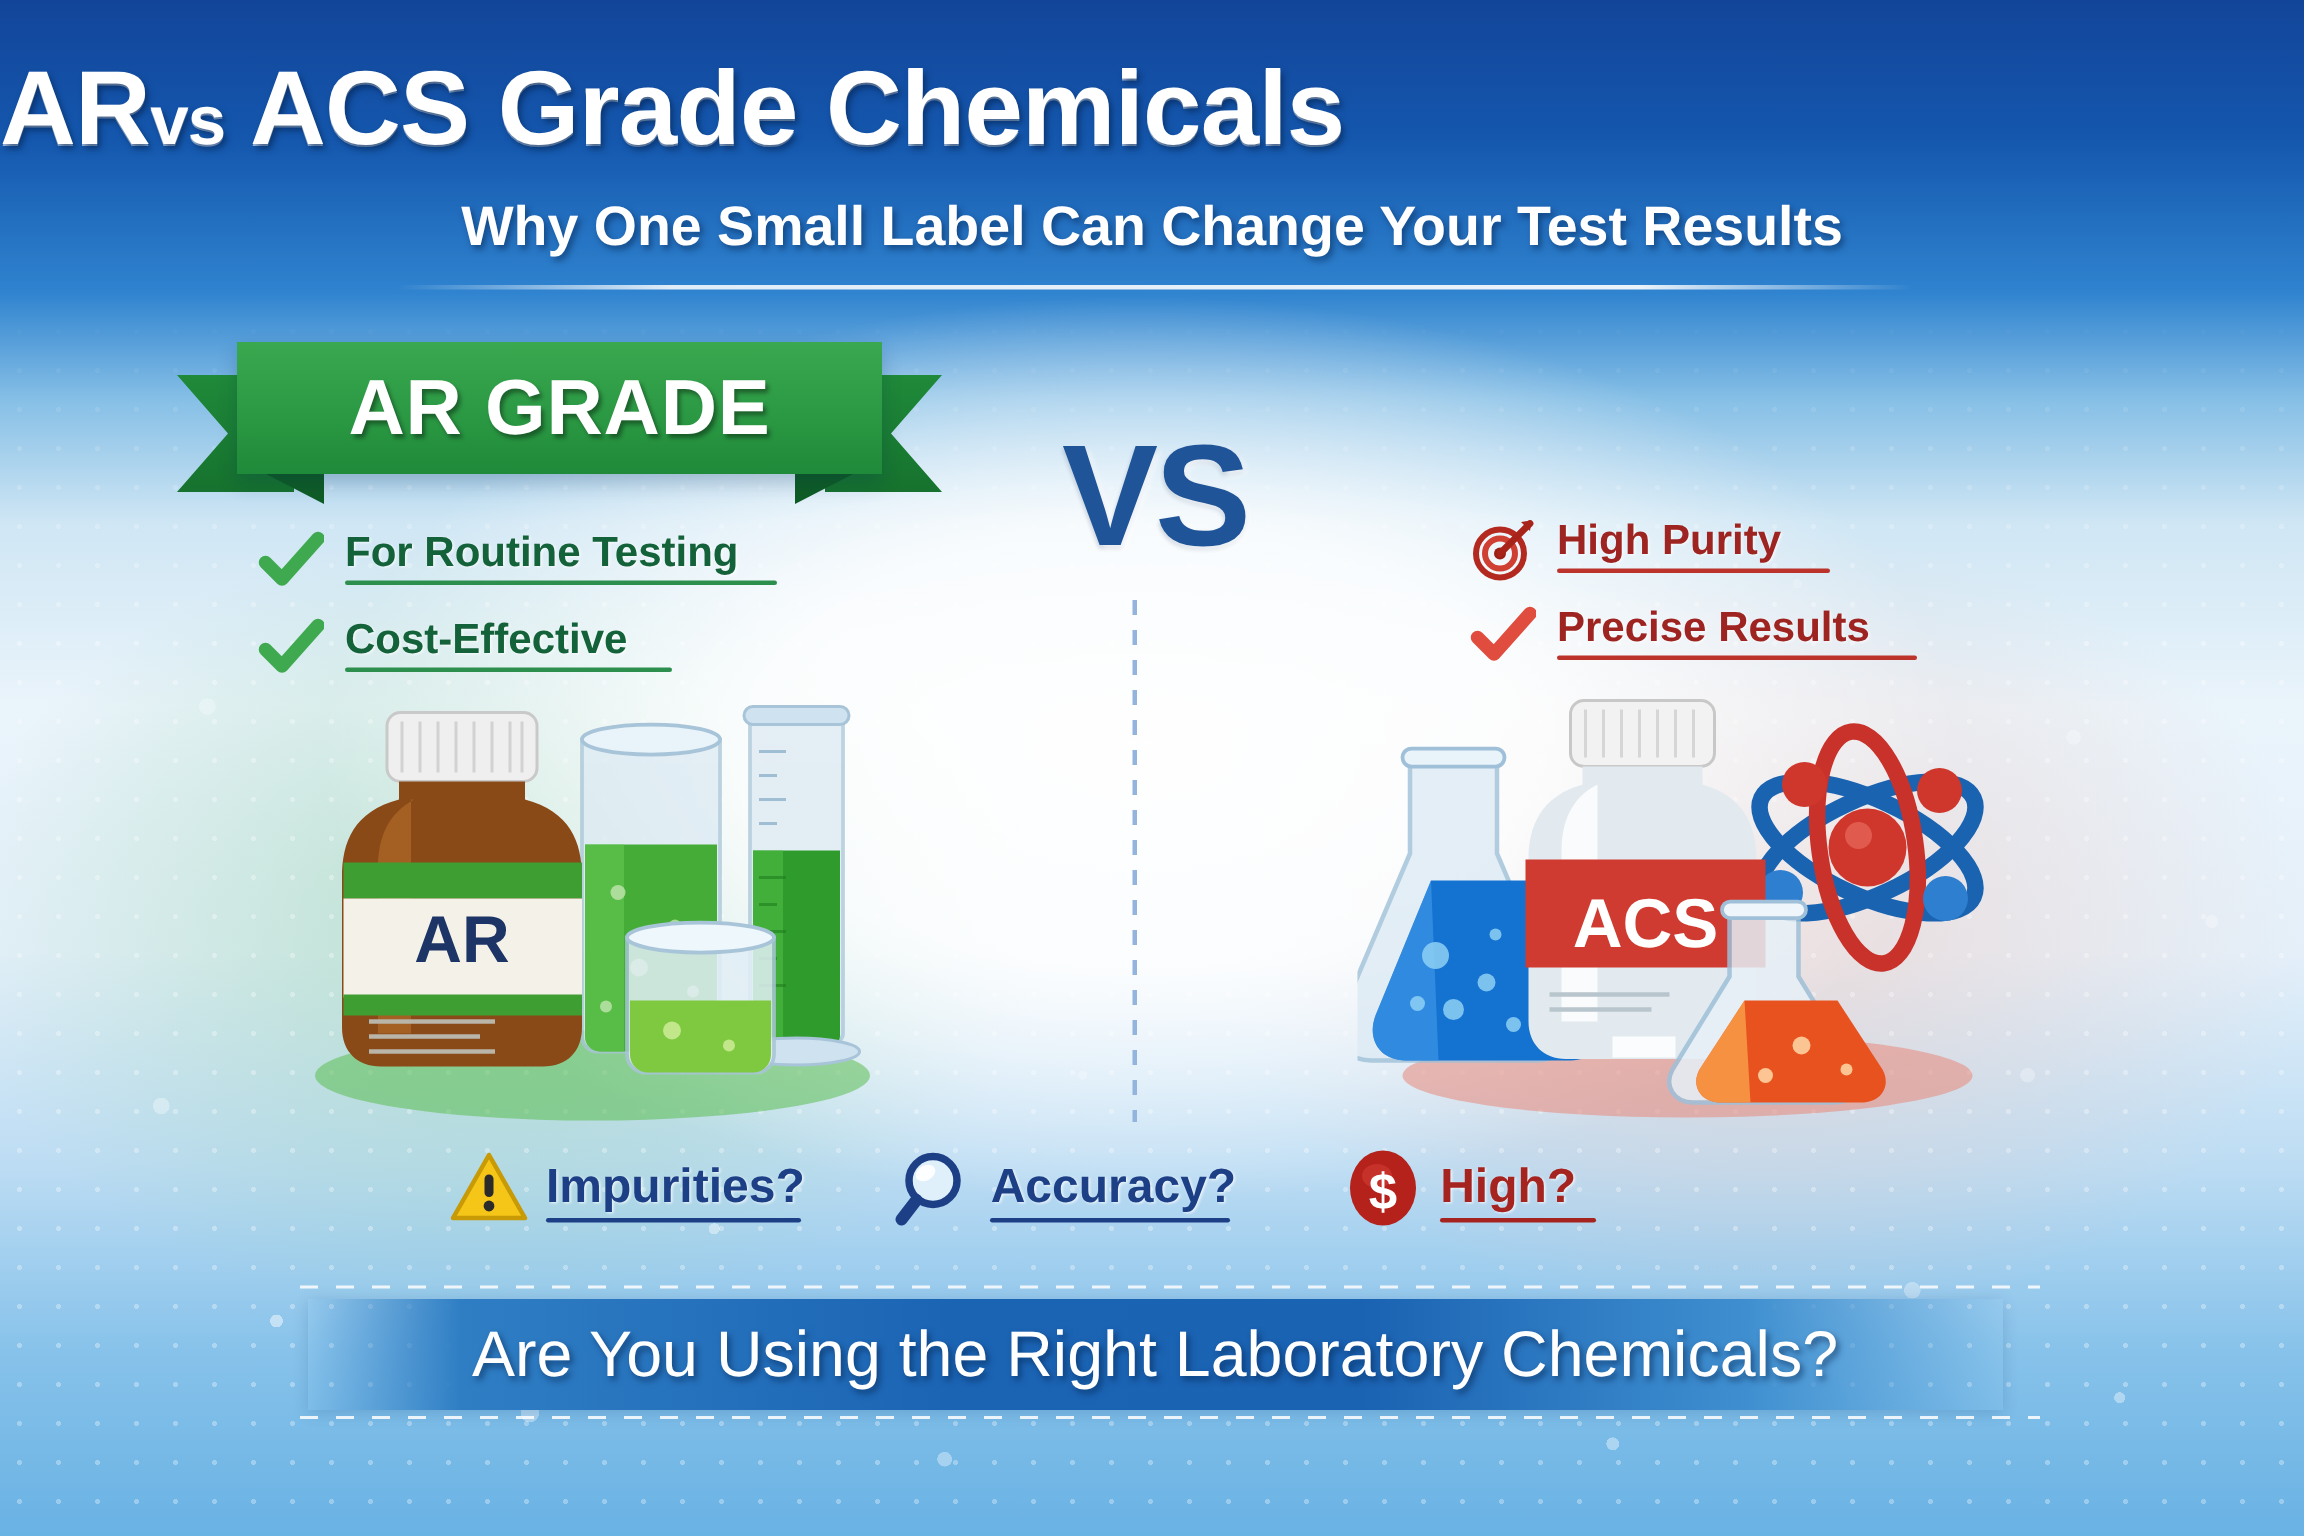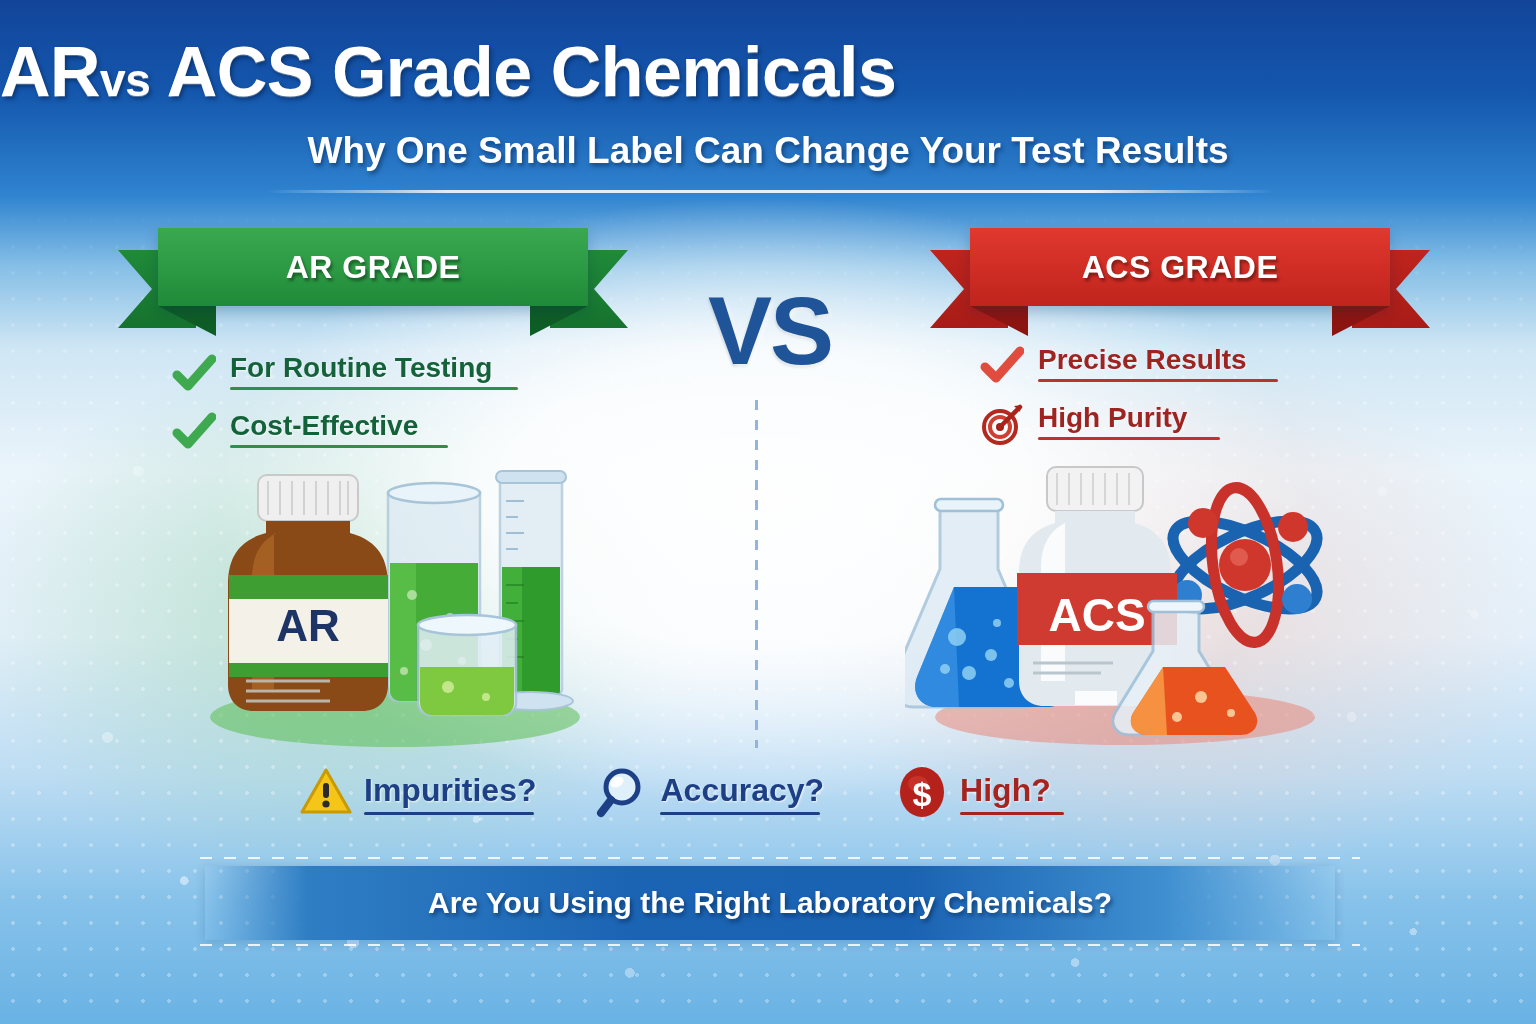--- a/index.html
+++ b/index.html
@@ -58,23 +58,23 @@
   .title .small{font-size:46px;font-weight:bold;vertical-align:baseline;}
   .subtitle{
     position:absolute;left:0;top:130px;width:1536px;text-align:center;
     font-size:37px;font-weight:bold;color:#ffffff;white-space:nowrap;
     text-shadow:2px 3px 4px rgba(0,30,70,.5);
   }
 
   
   .ribbon{position:absolute;height:78px;}
   .ribbon .band{
-    position:absolute;left:40px;top:0;right:40px;height:78px;
+    position:absolute;left:40px;top:0;right:40px;height:88px;
     display:flex;align-items:center;justify-content:center;
-    font-size:32px;font-weight:bold;color:#fff;letter-spacing:.5px;
+    font-size:52px;font-weight:bold;color:#fff;letter-spacing:.5px;
     text-shadow:2px 3px 3px rgba(0,0,0,.38);
     box-shadow:0 6px 12px rgba(0,40,80,.22);
   }
   .ribbon .tail{position:absolute;top:22px;width:78px;height:78px;}
   .ribbon .tail.l{left:0;clip-path:polygon(0 0,78px 0,78px 78px,0 78px,34px 39px);}
   .ribbon .tail.r{right:0;clip-path:polygon(0 0,78px 0,44px 39px,78px 78px,0 78px);}
   .ribbon .fold{position:absolute;top:78px;width:58px;height:30px;}
   .ribbon .fold.l{left:40px;clip-path:polygon(0 0,58px 0,58px 30px);}
   .ribbon .fold.r{right:40px;clip-path:polygon(0 0,58px 0,0 30px);}
 
@@ -138,21 +138,21 @@
   .foot-dash{position:absolute;left:200px;width:1160px;height:2px;
     background:repeating-linear-gradient(90deg,rgba(255,255,255,.85) 0 12px,transparent 12px 24px);}
   #foot-dash-top{top:857px;}
   #foot-dash-bot{top:944px;}
   .footbar{
     position:absolute;left:205px;top:866px;width:1130px;height:74px;
     display:flex;align-items:center;justify-content:center;
     background:linear-gradient(90deg,rgba(150,200,235,0) 0%,#2f7ec4 9%,#1b64b4 38%,#1a62b2 62%,#3f8fd0 85%,rgba(150,200,235,0) 100%);
     box-shadow:0 2px 10px rgba(20,60,120,.2);
   }
-  .foottxt{font-size:30px;font-weight:bold;color:#fff;white-space:nowrap;
+  .foottxt{font-size:43px;font-weight:normal;color:#fff;white-space:nowrap;
     text-shadow:2px 3px 4px rgba(0,30,70,.55);}
 </style>
 </head>
 <body>
 
 <div class="stage">
   <div class="bokeh"></div>
   <div class="bokeh2"></div>
 
   <div class="header">
@@ -164,27 +164,20 @@
   </div>
 
   <div class="ribbon" id="ribbon-ar">
     <div class="tail l"></div>
     <div class="tail r"></div>
     <div class="fold l"></div>
     <div class="fold r"></div>
     <div class="band">AR GRADE</div>
   </div>
 
-  <div class="ribbon" id="ribbon-acs">
-    <div class="tail l"></div>
-    <div class="tail r"></div>
-    <div class="fold l"></div>
-    <div class="fold r"></div>
-    <div class="band">ACS GRADE</div>
-  </div>
 
   <div class="vs">VS</div>
 
   <div class="divider"></div>
 
   <div class="feats" id="feats-ar">
     <div class="feat">
       <svg class="ico" viewBox="0 0 44 44">
         <path d="M5 23 L16 34 L40 7" fill="none" stroke="#3fa94f" stroke-width="9" stroke-linecap="round" stroke-linejoin="round"></path>
       </svg>
@@ -198,40 +191,40 @@
         <path d="M5 23 L16 34 L40 7" fill="none" stroke="#3fa94f" stroke-width="9" stroke-linecap="round" stroke-linejoin="round"></path>
       </svg>
       <div class="txtwrap">
         <div class="txt">Cost-Effective</div>
         <div class="ul" style="width:218px"></div>
       </div>
     </div>
   </div>
 
   <div class="feats" id="feats-acs">
-    <div class="feat">
-      <svg class="ico" viewBox="0 0 44 44">
-        <path d="M5 23 L16 34 L40 7" fill="none" stroke="#e04d3e" stroke-width="9" stroke-linecap="round" stroke-linejoin="round"></path>
-      </svg>
-      <div class="txtwrap">
-        <div class="txt">Precise Results</div>
-        <div class="ul" style="width:240px"></div>
-      </div>
-    </div>
     <div class="feat">
       <svg class="ico" viewBox="0 0 44 44">
         <circle cx="20" cy="25" r="16" fill="none" stroke="#b3291f" stroke-width="4"></circle>
         <circle cx="20" cy="25" r="10" fill="none" stroke="#cf4033" stroke-width="4"></circle>
         <circle cx="20" cy="25" r="4" fill="#9c1f16"></circle>
         <path d="M20 25 L40 5" stroke="#a8241a" stroke-width="4.5" stroke-linecap="round"></path>
         <path d="M34 4 L41 3 L40 10 Z" fill="#a8241a"></path>
       </svg>
       <div class="txtwrap">
         <div class="txt">High Purity</div>
         <div class="ul" style="width:182px"></div>
+      </div>
+    </div>
+    <div class="feat">
+      <svg class="ico" viewBox="0 0 44 44">
+        <path d="M5 23 L16 34 L40 7" fill="none" stroke="#e04d3e" stroke-width="9" stroke-linecap="round" stroke-linejoin="round"></path>
+      </svg>
+      <div class="txtwrap">
+        <div class="txt">Precise Results</div>
+        <div class="ul" style="width:240px"></div>
       </div>
     </div>
   </div>
 
   <div class="illus" id="illus-ar">
     <svg viewBox="0 0 430 300" width="430" height="300">
       <ellipse cx="215" cy="262" rx="185" ry="30" fill="#5bbd52" opacity=".55"></ellipse>
 
       <g>
         <rect x="320" y="22" width="62" height="218" rx="6" fill="#dce9f2" opacity=".75" stroke="#a8c4d8" stroke-width="2.5"></rect>

